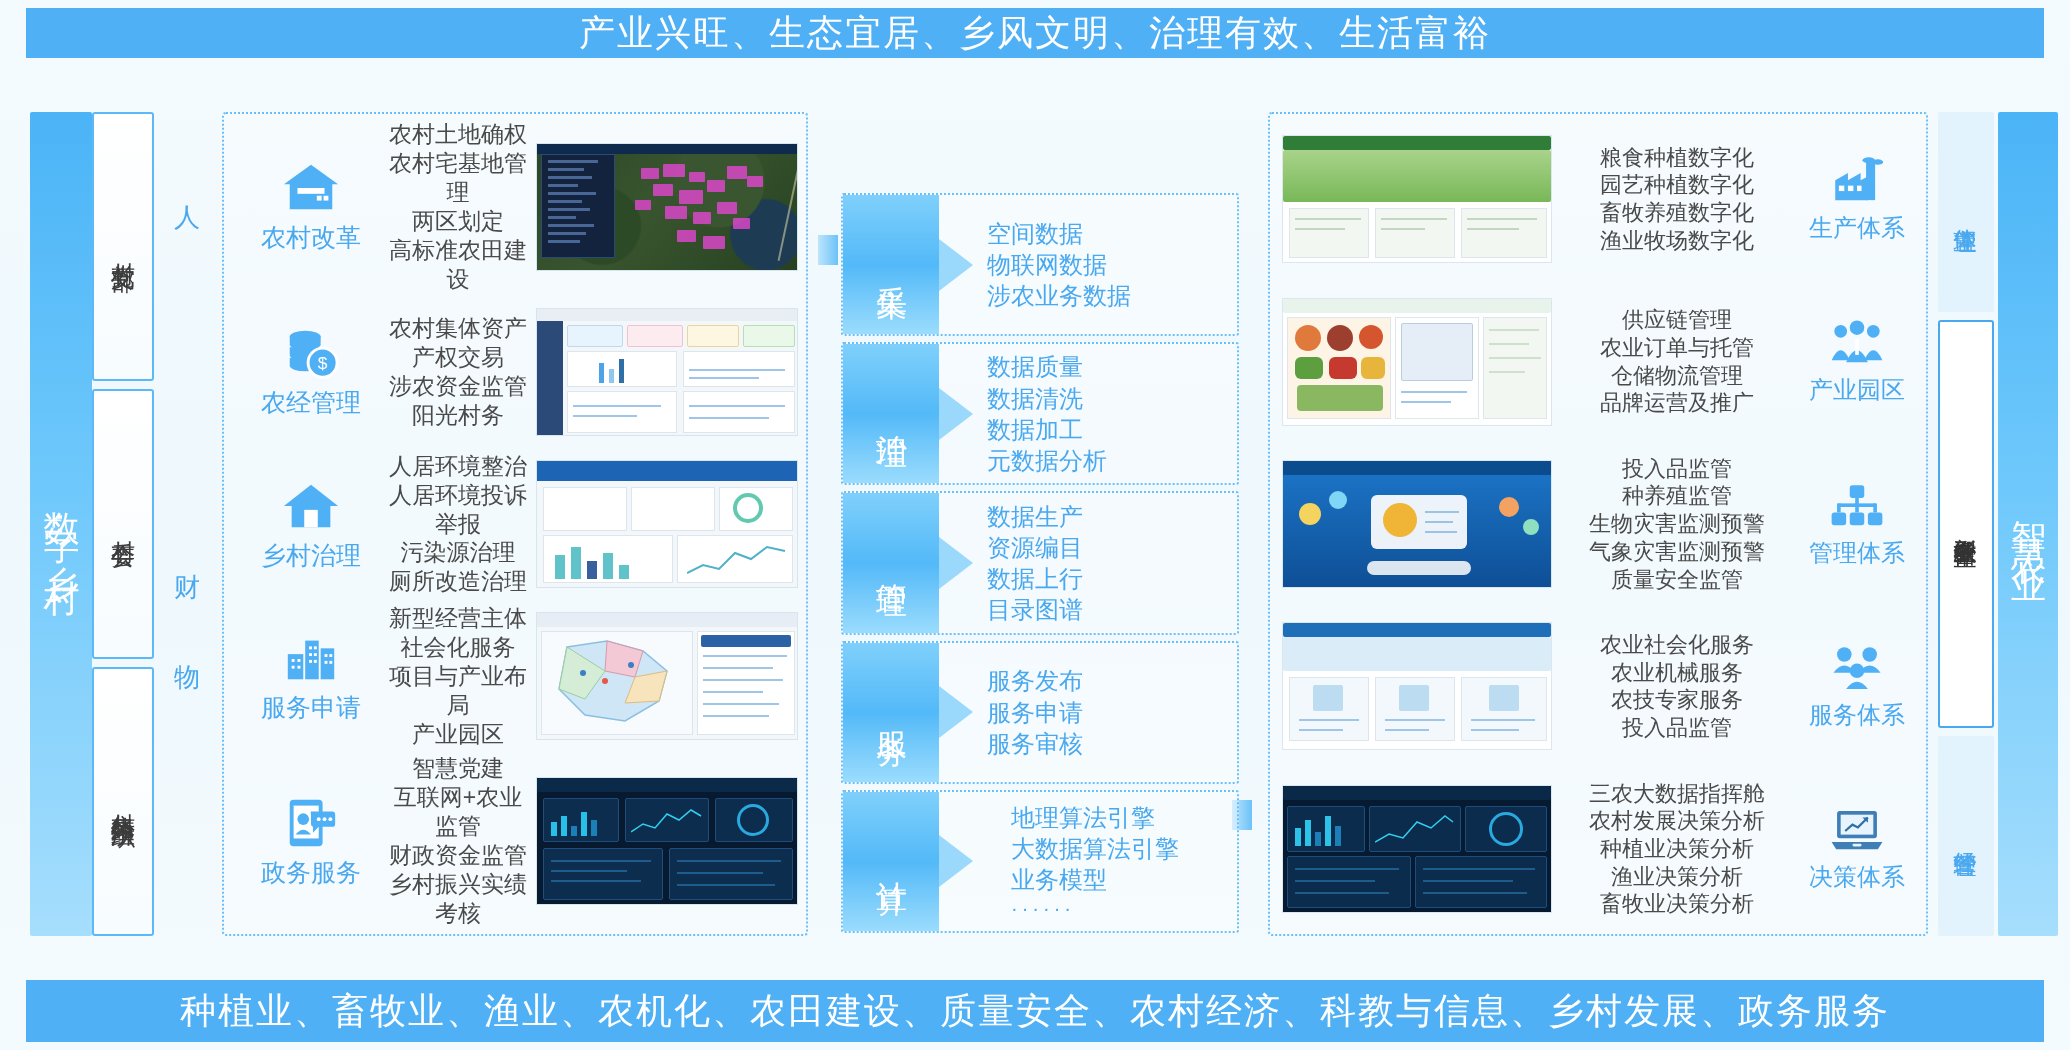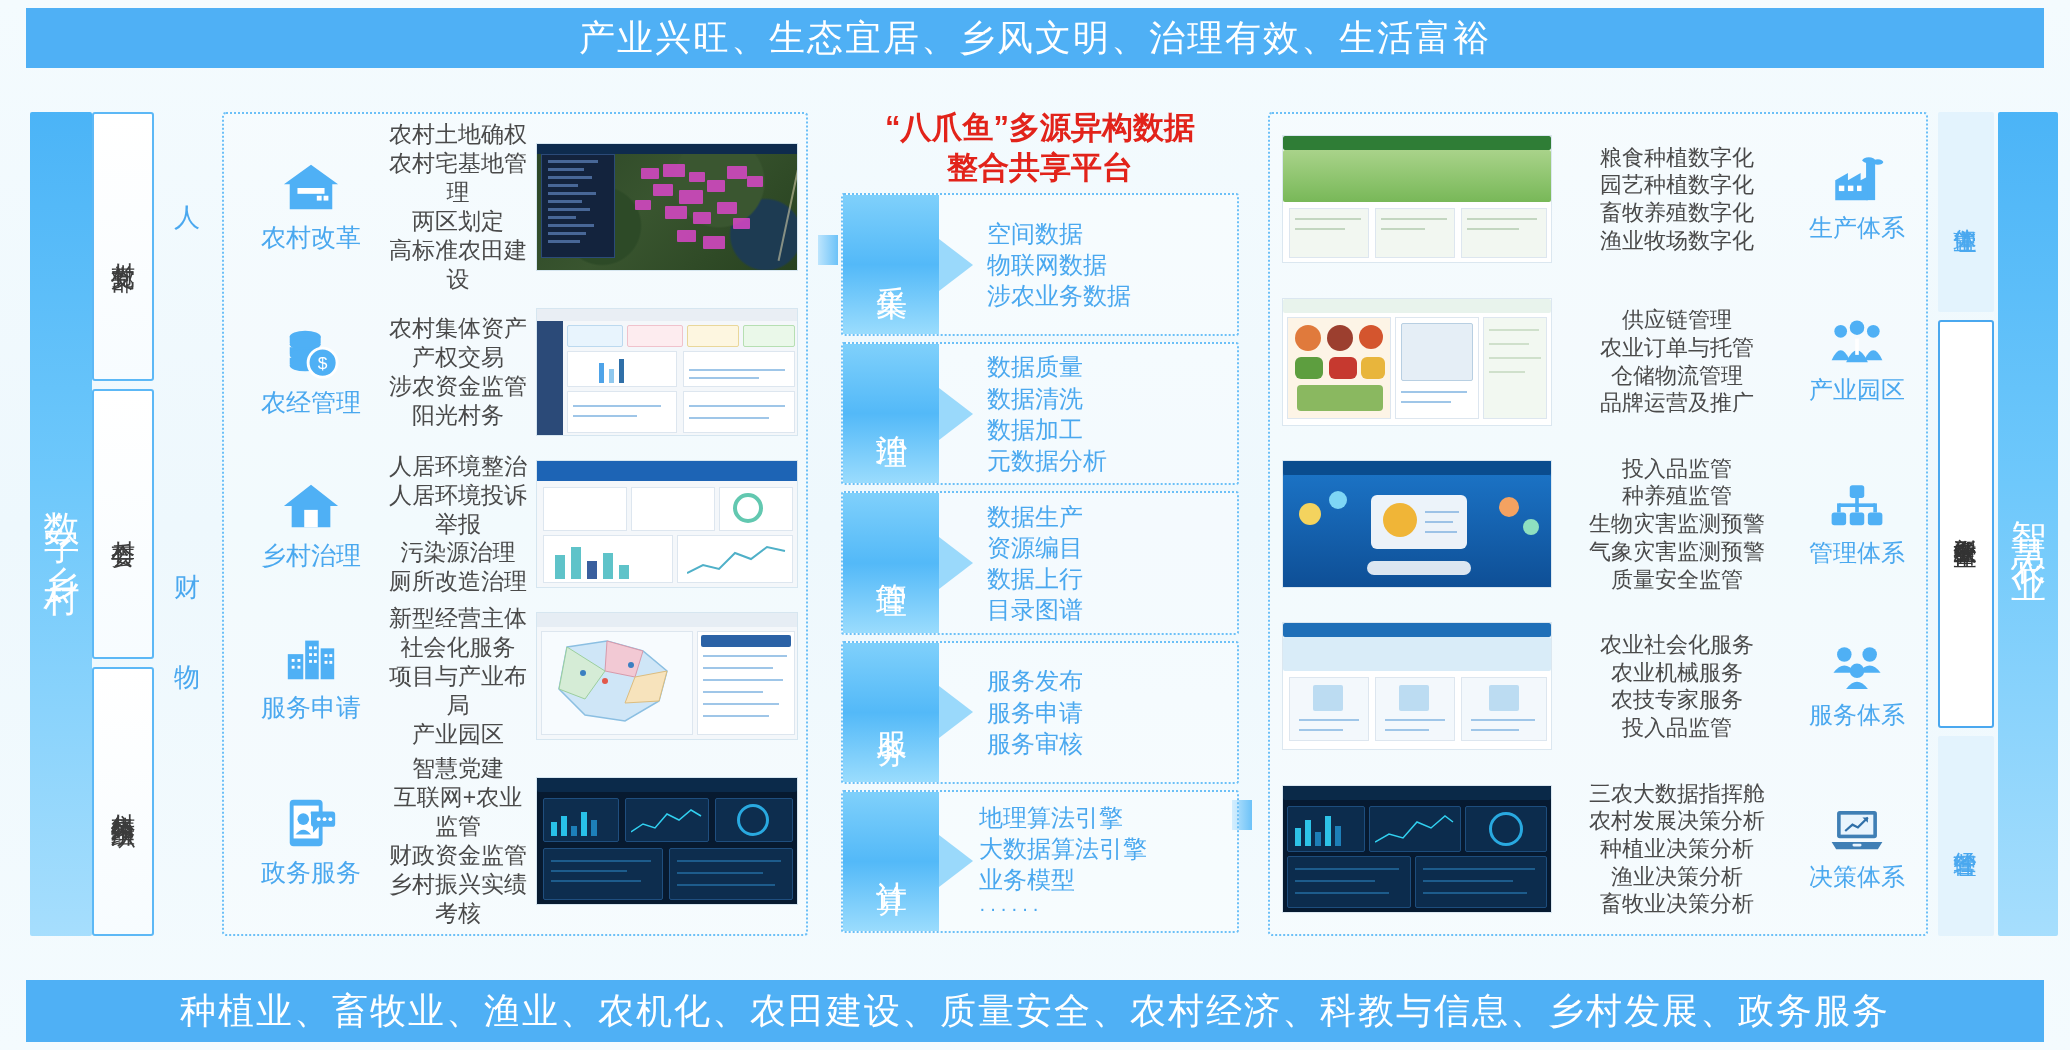--- a/index.html
+++ b/index.html
@@ -19,21 +19,21 @@
   .banner {
     position: absolute;
     left: 26px; right: 26px;
     background: #4fb0f5;
     display: flex; align-items: center; justify-content: center;
     color: #ffffff;
     font-size: 36px;
     letter-spacing: 2px;
     font-weight: 500;
   }
-  .banner.top { top: 8px; height: 60px; }
+  .banner.top { top: 8px; height: 50px; }
   .banner.bottom { bottom: 8px; height: 62px; }
 
   
   .left-bar {
     position: absolute;
     left: 30px; top: 112px; width: 62px; height: 824px;
     background: linear-gradient(180deg,#4bb4f7 0%,#6ec8fb 45%,#a6defd 100%);
     border-radius: 2px;
     display: flex; align-items: center; justify-content: center;
   }
@@ -517,24 +517,20 @@
           <div class="db-line" style="left:14px;top:102px;width:90px;background:#1d5c8c"></div>
           <div class="db-line" style="left:140px;top:82px;width:104px;background:#1d5c8c"></div>
           <div class="db-line" style="left:140px;top:94px;width:86px;background:#1d5c8c"></div>
           <div class="db-line" style="left:140px;top:106px;width:98px;background:#1d5c8c"></div>
         </div>
       </div>
     </div>
 
   </div>
 
-  <div class="center-title">
-    <div>“八爪鱼”多源异构数据</div>
-    <div>整合共享平台</div>
-  </div>
 
   <div class="nub" style="left:818px;top:235px;"></div>
   <div class="nub" style="left:1232px;top:800px;"></div>
 
   <div class="stage-list">
 
     <div class="stage">
       <div class="stage-tab">
         <span>采集</span>
       </div>
@@ -574,21 +570,21 @@
       <div class="stage-items" style="white-space:pre-line">服务发布
 服务申请
 服务审核</div>
     </div>
 
     <div class="stage">
       <div class="stage-tab">
         <span>计算</span>
       </div>
       <div class="stage-arrow"></div>
-      <div style="flex:1;padding-left:40px">
+      <div style="flex:1;padding-left:72px">
         <div class="stage-items" style="white-space:pre-line;padding-left:0">地理算法引擎
 大数据算法引擎
 业务模型</div>
         <div class="stage-items stage-dots" style="padding-left:0">······</div>
       </div>
     </div>
 
   </div>
 
   <div class="rshot-col">

